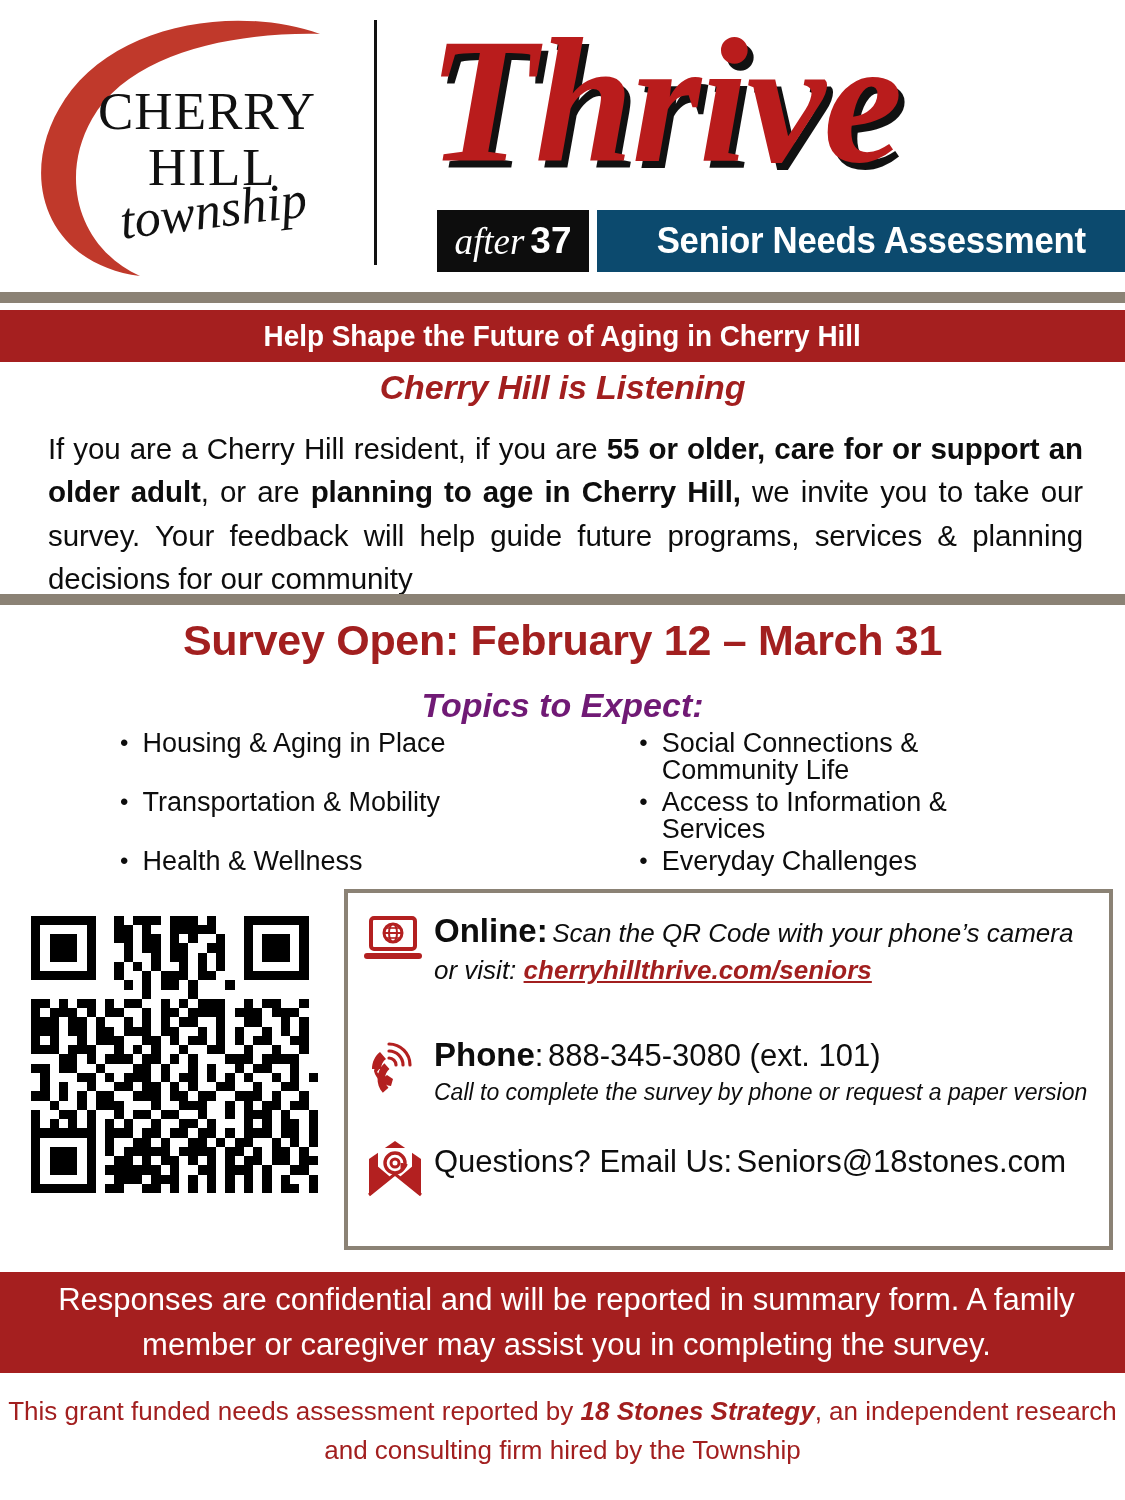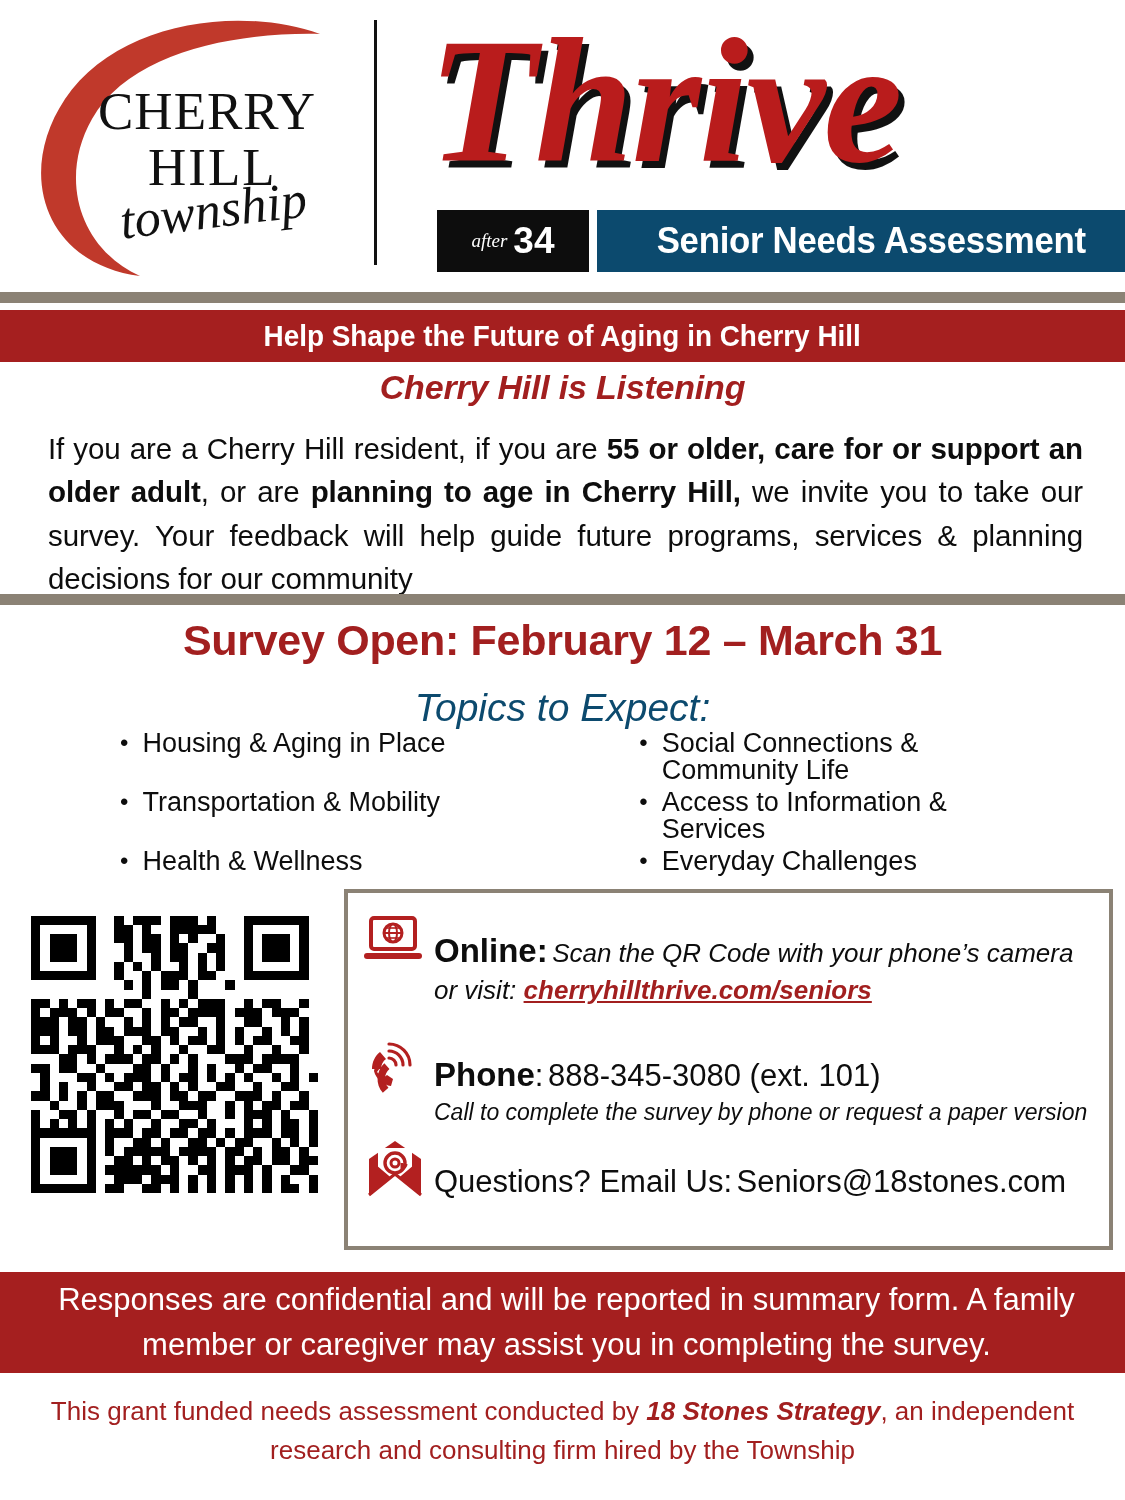--- a/index.html
+++ b/index.html
@@ -30,21 +30,21 @@
 
   .thrive-block { position:absolute; left:420px; top:10px; width:690px; height:270px; }
   .thrive-word { position:absolute; left:8px; top:2px;
       font-family:"Liberation Serif", serif; font-weight:bold; font-style:italic;
       font-size:178px; line-height:1; color:#b91c1c;
       text-shadow: 6px 7px 0 #111; letter-spacing:-2px; white-space:nowrap; }
   .after55 { position:absolute; left:17px; top:200px; width:152px; height:62px;
       background:#0d0d0d; color:#fff; display:flex; align-items:center;
       justify-content:center; gap:6px; }
   .after55 .a-word { font-family:"Liberation Serif", serif; font-style:italic;
-      font-size:19px; color:#fff; }
+      font-size:37px; color:#fff; }
   .after55 .a-num { font-family:"Liberation Sans", sans-serif; font-weight:bold;
       font-size:37px; color:#fff; }
   .sna-bar { position:absolute; left:177px; top:200px; width:548px; height:62px;
       background:#0c4a6e; color:#fff; display:flex; align-items:center;
       justify-content:center; }
   .sna-bar span { font-family:"Liberation Sans", sans-serif; font-weight:bold;
       font-size:37px; color:#fff; transform:scaleX(0.94); letter-spacing:-0.3px;
       white-space:nowrap; }
 
   
@@ -64,21 +64,21 @@
   
   .intro { position:absolute; left:48px; top:427px; width:1035px;
       font-size:29.5px; line-height:1.47; color:#0d0d0d; text-align:justify;
       letter-spacing:-0.1px; }
   .intro b { font-weight:bold; }
 
   
   .survey-open { position:absolute; left:0; top:616px; width:1125px; text-align:center;
       color:#A21F1F; font-weight:bold; font-size:43px; letter-spacing:-0.3px; }
   .topics-title { position:absolute; left:0; top:686px; width:1125px; text-align:center;
-      color:#0c4a6e; font-weight:normal; font-style:italic; font-size:39px; }
+      color:#701a75; font-weight:bold; font-style:italic; font-size:34px; }
 
   .topics { position:absolute; left:120px; top:730px; width:930px;
       display:flex; gap:30px; }
   .topics-col { width:50%; }
   .topic-li { display:flex; align-items:flex-start; gap:14px;
       font-size:27px; color:#0d0d0d; line-height:1.0; height:42px; margin-bottom:17px; }
   .topic-li .bullet { font-size:24px; line-height:1.05; color:#0d0d0d; }
   .topics-col.right { padding-left:40px; }
 
   
@@ -97,21 +97,21 @@
   .ico-phone   { left:14px; top:142px; width:60px; height:60px; }
   .ico-email   { left:18px; top:248px; width:58px; height:56px; }
 
   .lbl-strong { font-weight:bold; font-size:33px; color:#0d0d0d; }
   .lbl-strong-sm { font-weight:normal; font-size:31px; color:#0d0d0d; }
   .ital { font-style:italic; font-size:26px; color:#0d0d0d; }
   .ital-sm { font-style:italic; font-size:23px; color:#0d0d0d; }
   .plain { font-size:31px; color:#0d0d0d; }
   .link { font-style:italic; font-weight:bold; font-size:26px; color:#A21F1F;
       text-decoration:underline; }
-  .line { line-height:1.33;margin-top:20px; }
+  .line { line-height:1.33; }
 
   
   .confid-bar { position:absolute; left:0; top:1272px; width:1125px; height:101px;
       background:#A51F1F; display:flex; align-items:center; justify-content:center;padding-left:8px; }
   .confid-bar span { color:#fff; font-size:31px; line-height:1.42; text-align:center;
       display:block; width:1090px; }
 
   .credit { position:absolute; left:0; top:1392px; width:1125px; text-align:center;
       color:#A21F1F; font-size:26px; line-height:1.5; }
   .credit b { font-weight:bold; font-style:italic; }
@@ -132,21 +132,21 @@
       <div class="logo-hill">HILL</div>
       <div class="logo-township">township</div>
     </div>
 
     <div class="divider-v"></div>
 
     <div class="thrive-block">
       <div class="thrive-word">Thrive</div>
       <div class="after55">
         <span class="a-word">after</span>
-        <span class="a-num">34</span>
+        <span class="a-num">37</span>
       </div>
       <div class="sna-bar">
         <span>Senior Needs Assessment</span>
       </div>
     </div>
   </div>
 
   <div class="rule-gray" style="top:292px;"></div>
 
   <div class="headline-bar">
@@ -487,16 +487,16 @@
       <span class="lbl-strong-sm">Questions? Email Us:</span>
       <span class="plain">Seniors@18stones.com</span>
     </div>
   </div>
 
   <div class="confid-bar">
     <span>Responses are confidential and will be reported in summary form.  A family member or caregiver may assist you in completing the survey.</span>
   </div>
 
   <div class="credit">
-    <span>This grant funded needs assessment conducted by </span><b>18 Stones Strategy</b><span>, an independent research and consulting firm hired by the Township</span>
+    <span>This grant funded needs assessment reported by </span><b>18 Stones Strategy</b><span>, an independent research and consulting firm hired by the Township</span>
   </div>
 
 </div>
 
 </body></html>

